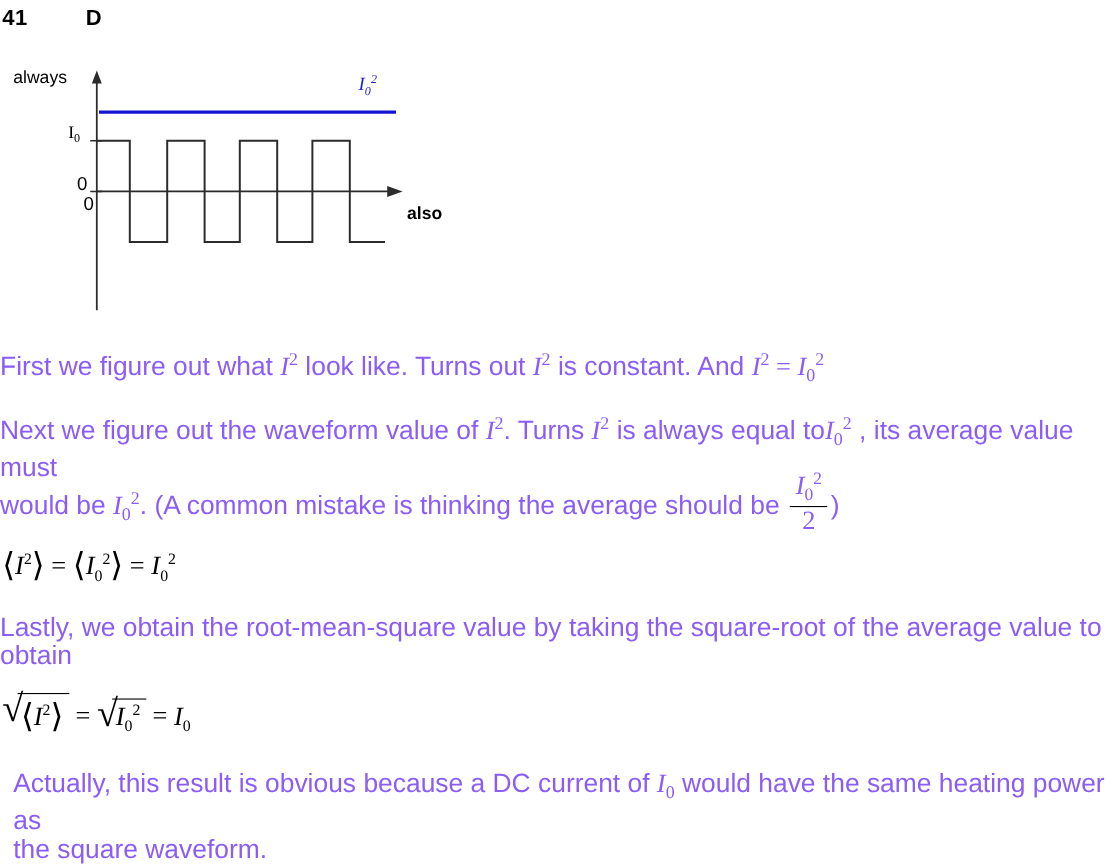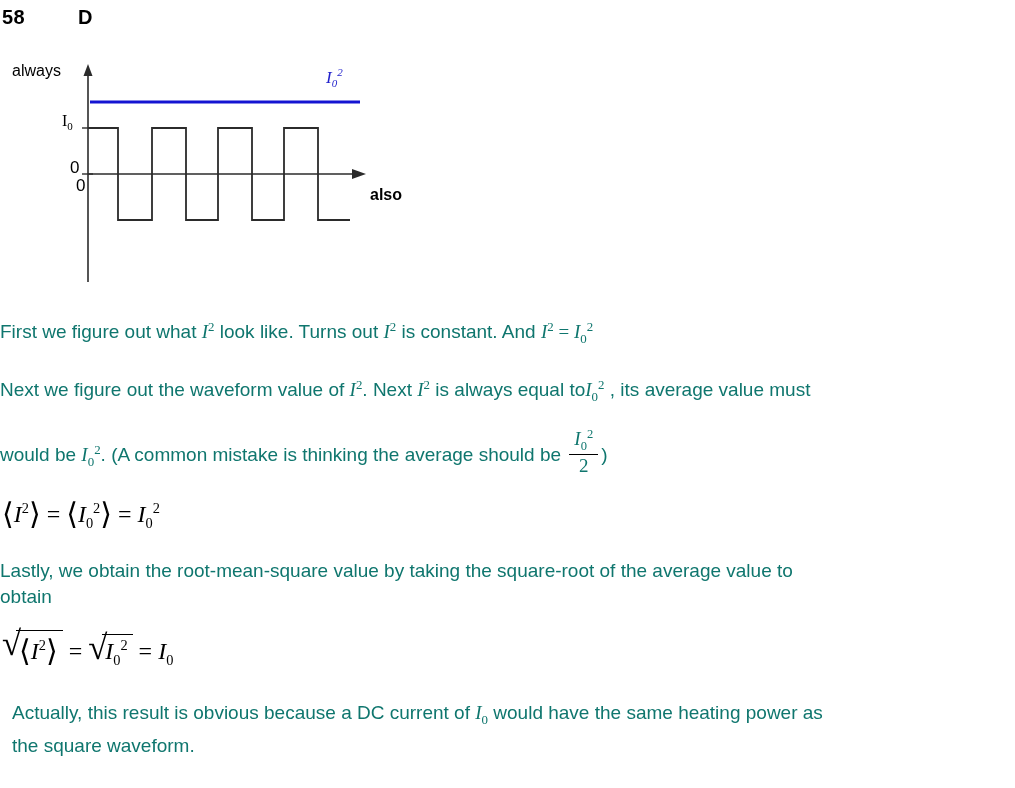--- a/index.html
+++ b/index.html
@@ -102,23 +102,23 @@
   .fig-label-i0sq sup { font-size: 11px; }
   .fig-svg {
     position: absolute;
     left: 0;
     top: 0;
   }
 
   
   .para {
     position: absolute;
-    font-size: 19px;
+    font-size: 24px;
     line-height: 26px;
-    color: #0f766e;
+    color: #8b5cf6;
   }
   .m {
     font-family: "Liberation Serif", serif;
     font-style: italic;
   }
   .m sup { font-style: normal; font-size: 0.68em; }
   .m sub { font-style: normal; font-size: 0.68em; }
   .mi { font-family: "Liberation Serif", serif; font-style: italic; }
 
   .frac {
@@ -176,21 +176,21 @@
     font-size: 1.45em;
     line-height: 1;
   }
 </style>
 </head>
 <body>
 
 <div class="page">
 
   <div class="header">
-    <span class="qnum">58</span>
+    <span class="qnum">41</span>
     <span class="ans">D</span>
   </div>
 
   <div class="figure">
     <svg class="fig-svg" width="430" height="240" viewBox="0 0 430 240">
 
       <line x1="88" y1="18" x2="88" y2="230" stroke="#2b2b2b" stroke-width="1.6"></line>
       <polygon points="88,12 83.5,24 92.5,24" fill="#2b2b2b"></polygon>
 
       <line x1="88" y1="122" x2="358" y2="122" stroke="#2b2b2b" stroke-width="1.6"></line>
@@ -209,21 +209,21 @@
     <span class="fig-label-zero">0</span>
     <span class="fig-label-zero2">0</span>
     <span class="fig-label-i0sq"><span>I</span><sub>0</sub><sup>2</sup></span>
   </div>
 
   <div class="para" style="left:0px; top:314px; width:1010px;">
     <span>First we figure out what </span><span class="m">I<sup>2</sup></span><span> look like. Turns out </span><span class="m">I<sup>2</sup></span><span> is constant. And </span><span class="m">I<sup>2</sup> <span style="font-style:normal">=</span> I<sub>0</sub><sup>2</sup></span>
   </div>
 
   <div class="para" style="left:0px; top:372px; width:1010px;">
-    <span>Next we figure out the waveform value of </span><span class="m">I<sup>2</sup></span><span>. Next </span><span class="m">I<sup>2</sup></span> <span>is always equal to</span><span class="m">I<sub>0</sub><sup>2</sup></span> <span>, its average value must</span>
+    <span>Next we figure out the waveform value of </span><span class="m">I<sup>2</sup></span><span>. Turns </span><span class="m">I<sup>2</sup></span> <span>is always equal to</span><span class="m">I<sub>0</sub><sup>2</sup></span> <span>, its average value must</span>
   </div>
 
   <div class="para" style="left:0px; top:428px; width:1010px;">
     <span>would be </span><span class="m">I<sub>0</sub><sup>2</sup></span><span>. (A common mistake is thinking the average should be </span><span class="frac"><span class="num">I<sub>0</sub><sup>2</sup></span><span class="den">2</span></span><span>)</span>
   </div>
 
   <div class="eq" style="left:2px; top:496px;">
     <span class="ang">⟨</span><span class="it">I<sup>2</sup></span><span class="ang">⟩</span>
     <span>=</span>
     <span class="ang">⟨</span><span class="it">I<sub>0</sub><sup>2</sup></span><span class="ang">⟩</span>

